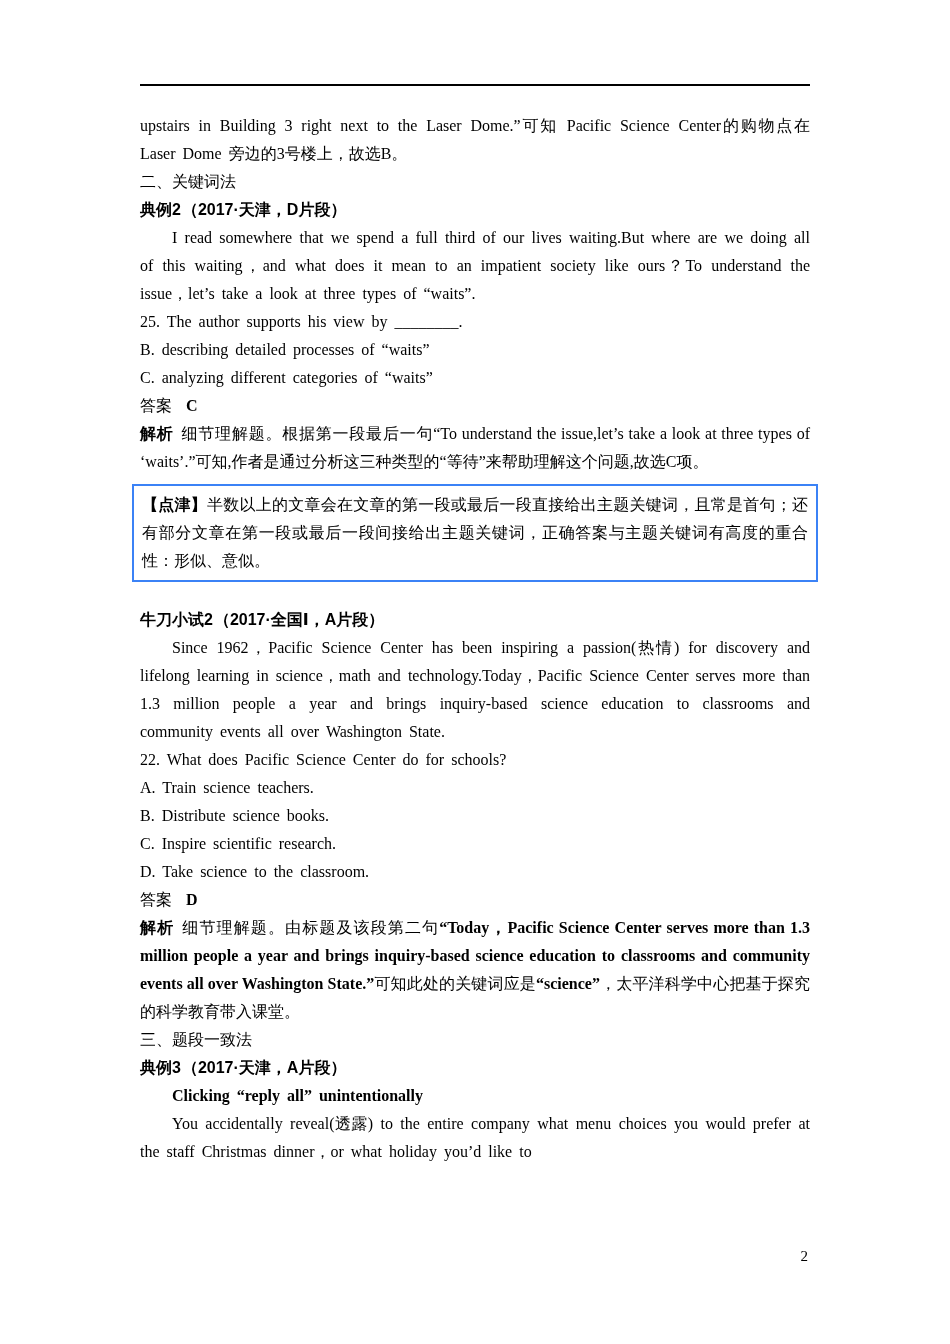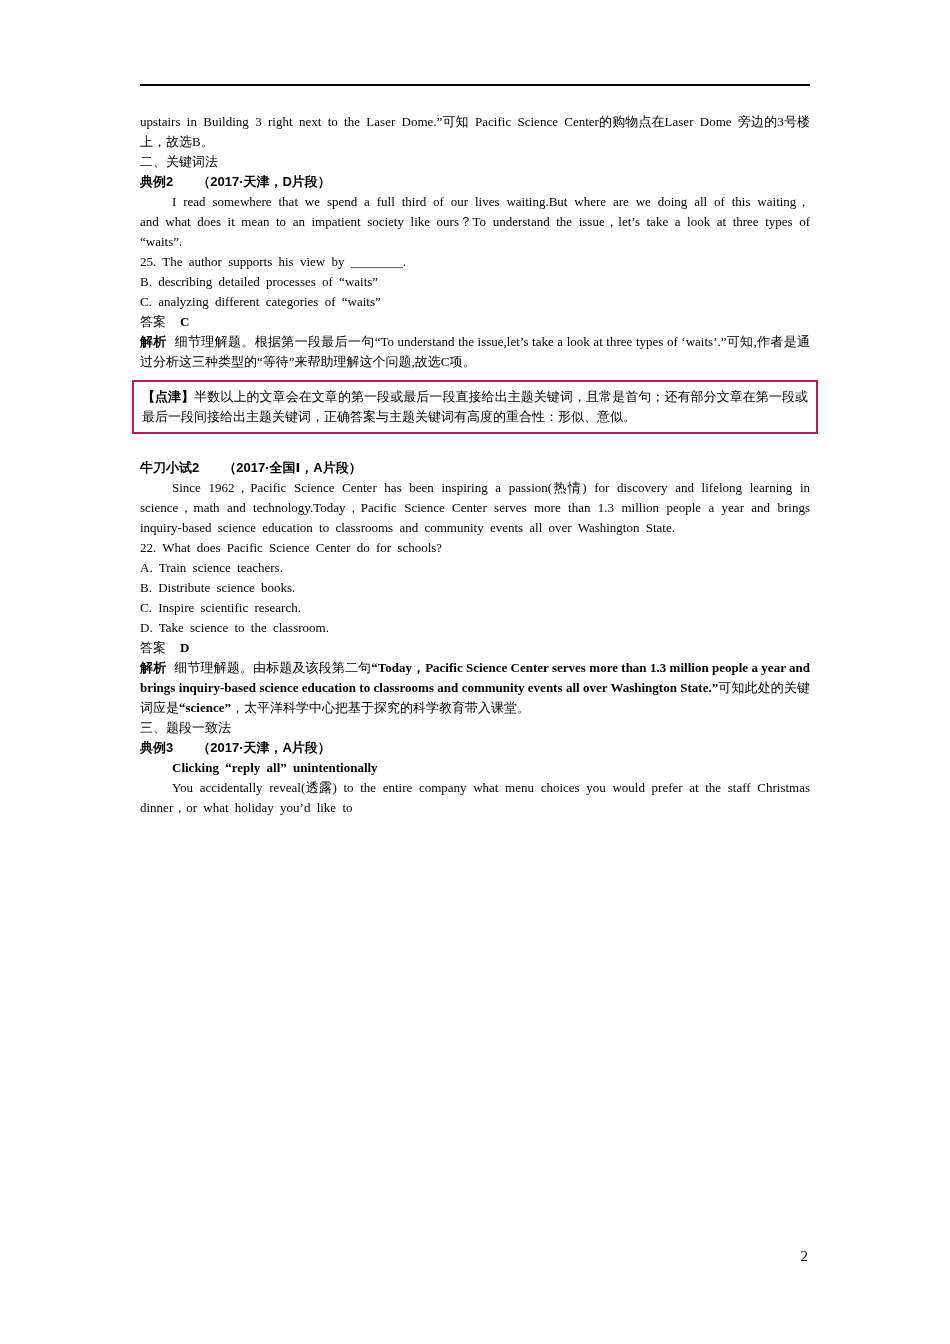--- a/index.html
+++ b/index.html
@@ -1,28 +1,28 @@
 <!DOCTYPE html>
 <html><head>
 <meta charset="utf-8">
 <style>
   html,body{margin:0;padding:0;background:#ffffff;}
   body{width:950px;height:1344px;position:relative;color:#000;
        font-family:"Liberation Serif","DejaVu Serif",serif;}
   .page{box-sizing:border-box;width:950px;height:1344px;padding:84px 140px 0 140px;position:relative;}
   .toprule{height:2px;background:#000;margin-bottom:26px;}
-  p.line{margin:0;font-size:13px;line-height:20px;text-align:justify;text-align-last:left;}
+  p.line{margin:0;font-size:16px;line-height:28px;text-align:justify;text-align-last:left;}
   .en{word-spacing:3px;}
   .ind{text-indent:32px;}
   .hei{font-family:"Liberation Sans","DejaVu Sans",sans-serif;font-weight:700;}
   .b{font-weight:700;}
-  .src{margin-left:24px;}
+  .src{margin-left:1px;}
   .lbl{margin-right:8px;font-weight:bold;}
   .ansval{margin-left:14px;font-weight:700;}
-  .tipbox{border:2px solid #be185d;margin:8px -8px 24px -8px;padding:5px 8px;}
+  .tipbox{border:2px solid #3b82f6;margin:8px -8px 24px -8px;padding:5px 8px;}
   .mt-block{margin-top:14px;}
   .mt-sm{margin-top:2px;}
   .pagenum{position:absolute;top:1248px;right:142px;font-size:15px;}
 </style>
 </head>
 <body>
 
 <div class="page">
 
   <div class="toprule"></div>

